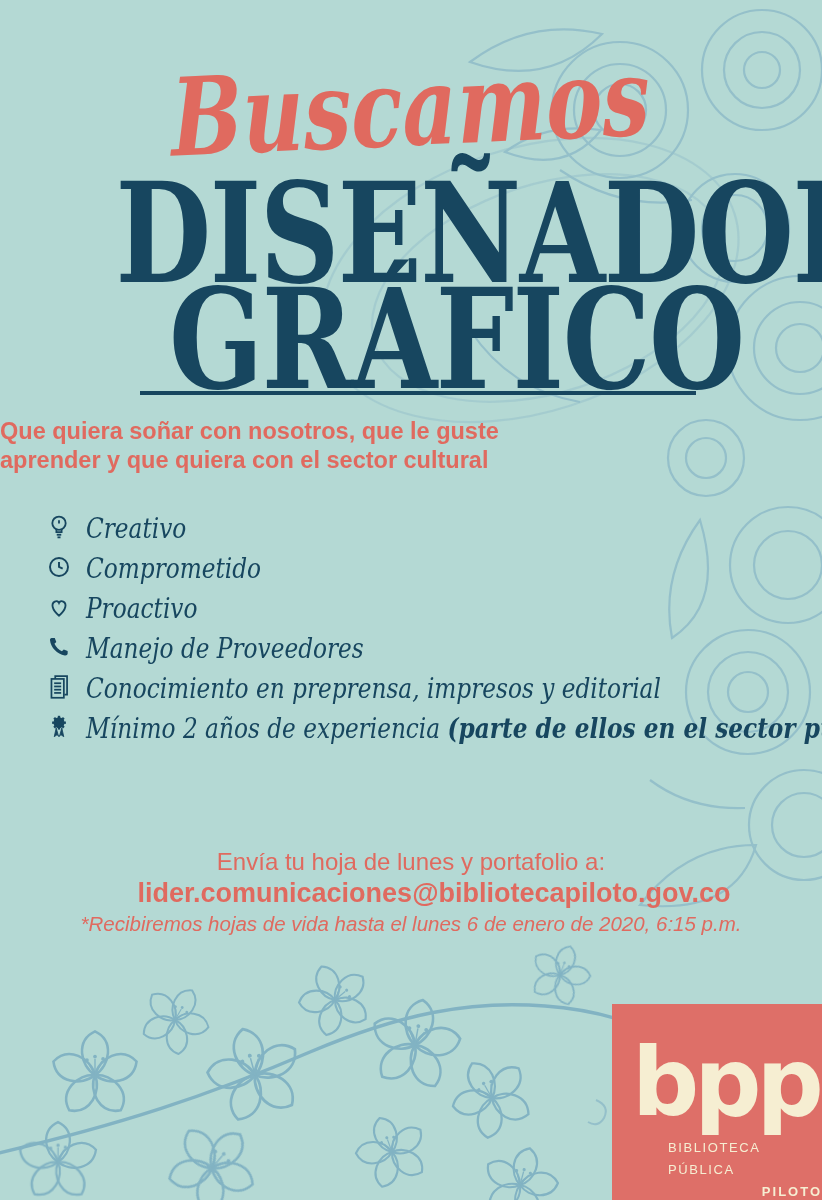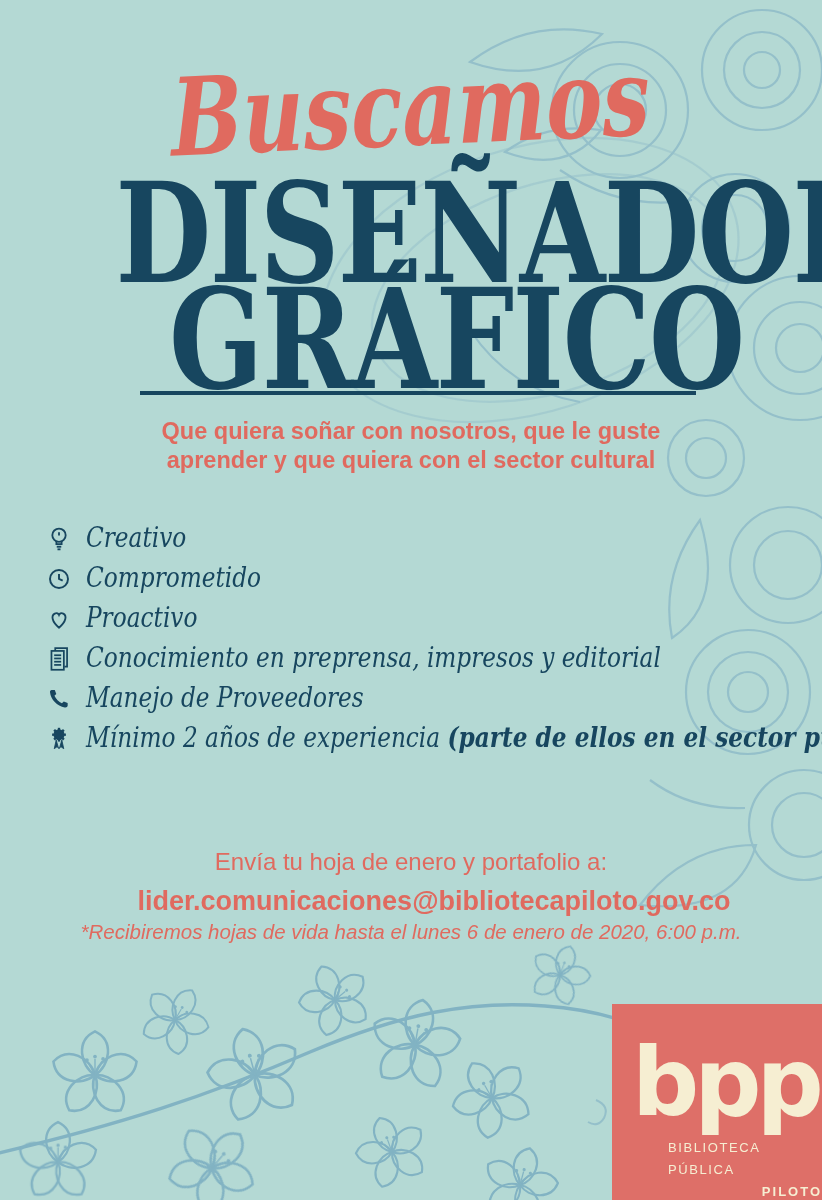--- a/index.html
+++ b/index.html
@@ -27,45 +27,45 @@
     font-size:108px;color:var(--coral);line-height:1.1;
   }
   .eyebrow-inner{display:inline-block;transform:scaleX(.78) rotate(-2deg);transform-origin:50% 60%;}
   .title{
     position:absolute;top:181px;left:0;width:100%;text-align:right;
     color:var(--navy);font-weight:700;font-size:138px;letter-spacing:-2px;padding-left:37px;
   }
   .title-line{height:106px;line-height:106px;transform:scaleX(.80);transform-origin:50% 50%;white-space:nowrap;}
   .divider{position:absolute;left:140px;top:391px;width:556px;height:4px;background:var(--navy);}
   .subtitle{
-    position:absolute;top:417px;left:0;width:100%;text-align:center;
+    position:absolute;top:417px;left:0;width:100%;text-align:left;
     font-family:"Liberation Sans",sans-serif;font-weight:700;
     font-size:23.5px;line-height:29px;color:var(--coral);
   }
 
   
   .reqs{position:absolute;top:513px;left:44px;right:10px;}
-  .req-row{display:flex;align-items:flex-end;height:40px;}
+  .req-row{display:flex;align-items:flex-start;height:40px;}
   .req-icon{flex:0 0 30px;width:30px;height:28px;display:flex;align-items:center;justify-content:center;}
   .req-icon svg{display:block;}
   .req-label{
     display:inline-block;margin-left:12px;white-space:nowrap;
     transform:scaleX(.86);transform-origin:0 50%;
     font-family:"DejaVu Serif",serif;font-style:italic;
     font-size:27px;color:var(--navy);
   }
   .req-label b{font-weight:700;}
 
   
   .contact{
     position:absolute;top:848px;left:0;width:100%;text-align:center;
     color:var(--coral);font-family:"Liberation Sans",sans-serif;
   }
   .contact-line1{font-size:24px;font-weight:400;line-height:28px;}
-  .contact-email{font-size:27px;font-weight:700;line-height:31px;margin-top:10px;padding-left:46px;}
+  .contact-email{font-size:27px;font-weight:700;line-height:31px;margin-top:2px;padding-left:46px;}
   .contact-deadline{font-size:20.5px;font-style:italic;line-height:25px;margin-top:2px;}
 
   
   .logo{
     position:absolute;left:612px;top:1004px;width:210px;height:237px;
     background:var(--logo-coral);color:var(--cream);
   }
   .logo-monogram{
     font-family:"DejaVu Sans",sans-serif;font-weight:700;
     font-size:94px;line-height:.82;letter-spacing:-5px;
@@ -201,39 +201,39 @@
       <span class="req-icon">
         <svg width="26" height="26" viewBox="0 0 24 24" fill="none" stroke="#17465f" stroke-width="1.7">
           <path d="M12,20 C5.2,14.4 4.6,8.8 8.1,7 C10.2,5.9 11.5,7.2 12,8.3 C12.5,7.2 13.8,5.9 15.9,7 C19.4,8.8 18.8,14.4 12,20 Z"></path>
         </svg>
       </span>
       <span class="req-label">Proactivo</span>
     </div>
 
     <div class="req-row">
       <span class="req-icon">
+        <svg width="26" height="26" viewBox="0 0 24 24" fill="#17465f" stroke="none">
+          <path d="M5.2,3.8 C4.2,3.8 3.6,4.8 3.7,5.8 C4.4,12.6 10.2,18.5 17.4,19.9 C18.7,20.1 20,19.4 20,18.1 V15.6 L16.4,14.3 L14.7,16 C11.9,14.7 9.1,11.9 7.8,9 L9.5,7.3 L8.1,3.8 Z"></path>
+        </svg>
+      </span>
+      <span class="req-label">Manejo de Proveedores</span>
+    </div>
+
+    <div class="req-row">
+      <span class="req-icon">
         <svg width="26" height="28" viewBox="0 0 24 26" fill="none" stroke="#17465f" stroke-width="1.6">
           <path d="M8.5,5.5 V3 h11 v17 h-2.5"></path>
           <rect x="5" y="5.5" width="11.5" height="17.5"></rect>
           <line x1="7.5" y1="9.5" x2="14" y2="9.5"></line>
           <line x1="7.5" y1="12.5" x2="14" y2="12.5"></line>
           <line x1="7.5" y1="15.5" x2="14" y2="15.5"></line>
           <line x1="7.5" y1="18.5" x2="14" y2="18.5"></line>
         </svg>
       </span>
       <span class="req-label">Conocimiento en preprensa, impresos y editorial</span>
-    </div>
-
-    <div class="req-row">
-      <span class="req-icon">
-        <svg width="26" height="26" viewBox="0 0 24 24" fill="#17465f" stroke="none">
-          <path d="M5.2,3.8 C4.2,3.8 3.6,4.8 3.7,5.8 C4.4,12.6 10.2,18.5 17.4,19.9 C18.7,20.1 20,19.4 20,18.1 V15.6 L16.4,14.3 L14.7,16 C11.9,14.7 9.1,11.9 7.8,9 L9.5,7.3 L8.1,3.8 Z"></path>
-        </svg>
-      </span>
-      <span class="req-label">Manejo de Proveedores</span>
     </div>
 
     <div class="req-row">
       <span class="req-icon">
         <svg width="26" height="28" viewBox="0 0 24 26" fill="#17465f" stroke="#17465f">
           <circle cx="12" cy="9" r="4.6" stroke-width="1"></circle>
           <g stroke-width="2.2">
             <line x1="12" y1="2.6" x2="12" y2="5"></line>
               <line x1="12" y1="13" x2="12" y2="15.4"></line>
             <line x1="5.6" y1="9" x2="8" y2="9"></line>
@@ -246,23 +246,23 @@
           <path d="M9.4,14 L7.6,22 L10.4,20 L11.6,21.8 Z" stroke-width="0.8"></path>
           <path d="M14.6,14 L16.4,22 L13.6,20 L12.4,21.8 Z" stroke-width="0.8"></path>
         </svg>
       </span>
       <span class="req-label"><span>Mínimo 2 años de experiencia </span><b>(parte de ellos en el sector público)</b></span>
     </div>
 
   </div>
 
   <div class="contact">
-    <div class="contact-line1">Envía tu hoja de enero y portafolio a:</div>
+    <div class="contact-line1">Envía tu hoja de lunes y portafolio a:</div>
     <div class="contact-email">lider.comunicaciones@bibliotecapiloto.gov.co</div>
-    <div class="contact-deadline">*Recibiremos hojas de vida hasta el lunes 6 de enero de 2020, 6:00 p.m.</div>
+    <div class="contact-deadline">*Recibiremos hojas de vida hasta el lunes 6 de enero de 2020, 6:15 p.m.</div>
   </div>
 
   <div class="logo">
     <div class="logo-monogram">bpp</div>
     <div class="logo-name">
       <div>BIBLIOTECA</div>
       <div>PÚBLICA</div>
       <div class="bold">PILOTO</div>
     </div>
   </div>

